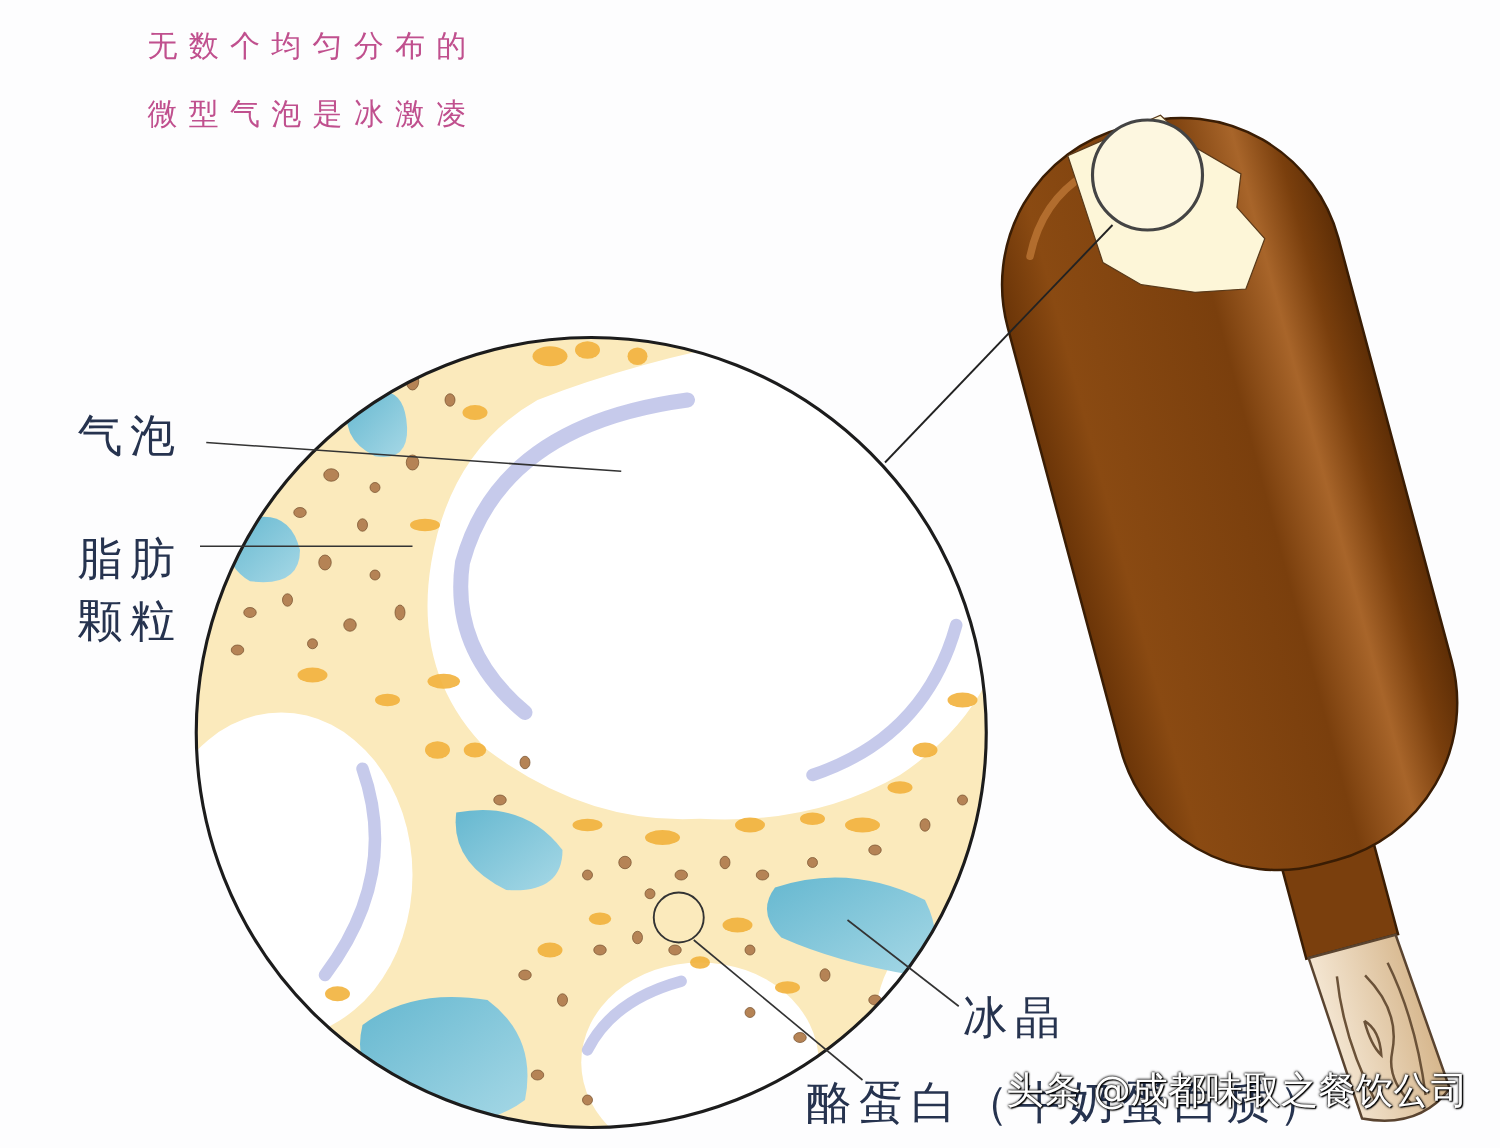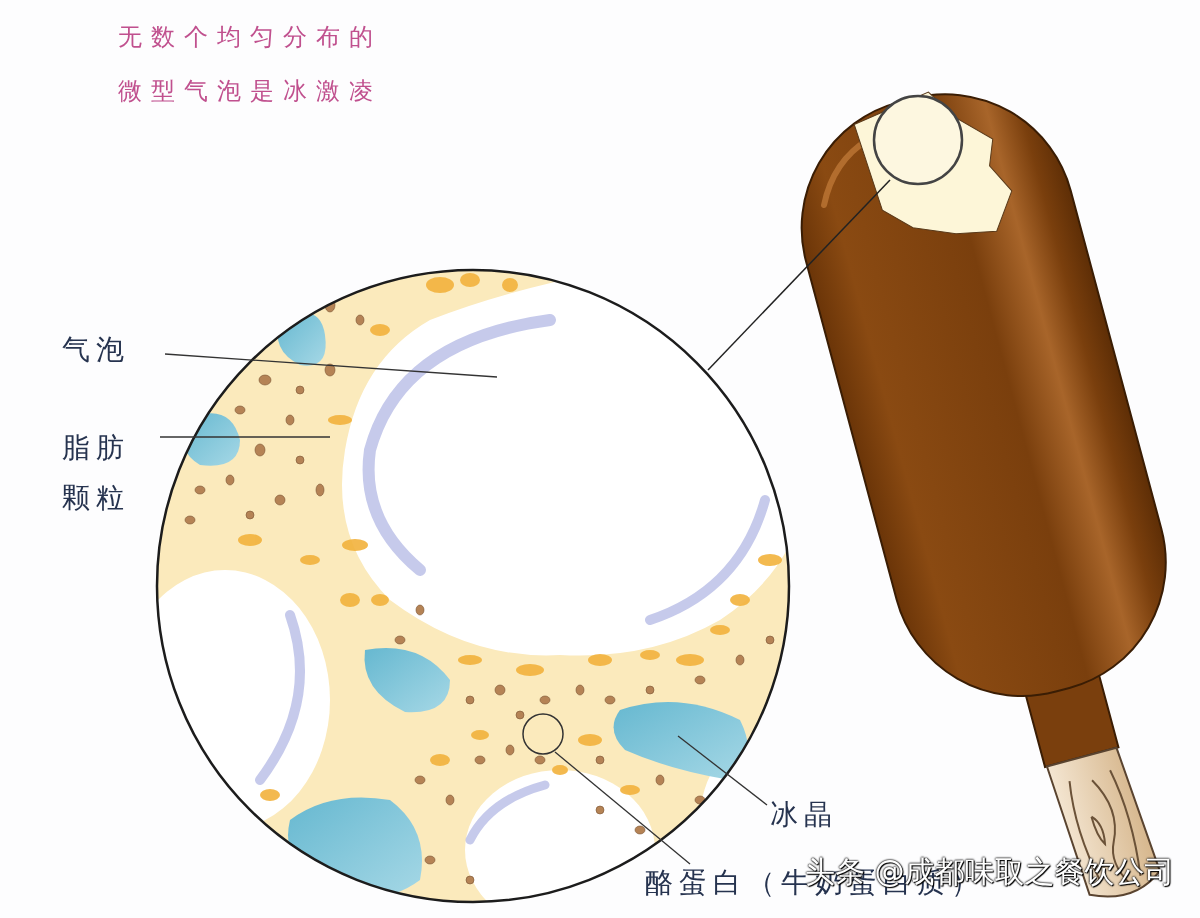--- a/index.html
+++ b/index.html
@@ -7,21 +7,21 @@
     width: 1200px; height: 918px; position: relative; overflow: hidden;
     background: #fdfdfe;
     font-family: "DejaVu Sans", sans-serif;
   }
   .headline {
     position: absolute; left: 118px; top: 10px;
     color: #c0508e; font-size: 24px; line-height: 54px; letter-spacing: 9px;
   }
   .headline div { white-space: nowrap; }
   .label {
-    position: absolute; color: #26334f; font-size: 28px; letter-spacing: 6px;
+    position: absolute; color: #26334f; font-size: 36px; letter-spacing: 6px;
     line-height: 50px; white-space: nowrap;
   }
   .watermark {
     position: absolute; left: 805px; top: 852px;
     color: #ffffff; font-size: 30px; white-space: nowrap;
     text-shadow: 0 0 2px #000, 0 0 2px #000, 1px 1px 1px #000;
   }
   svg#art { position: absolute; left: 0; top: 0; }
 </style>
 </head>

